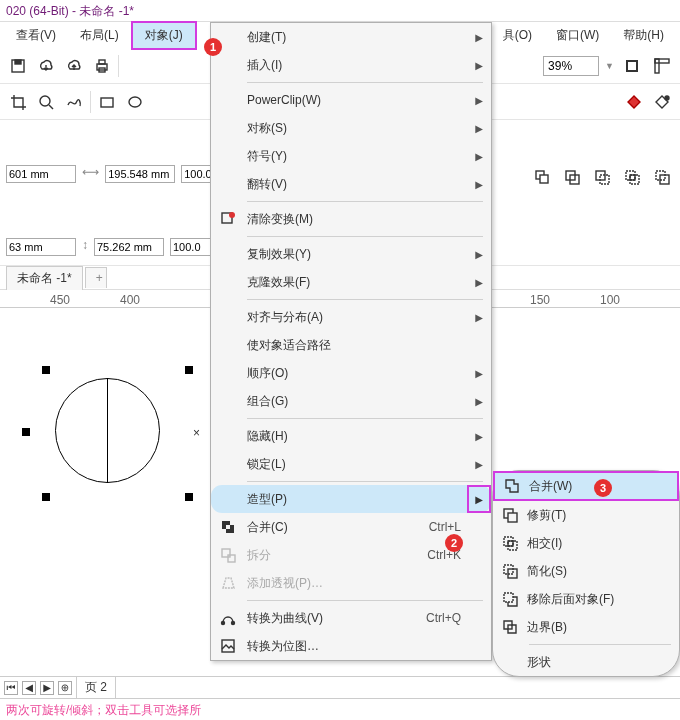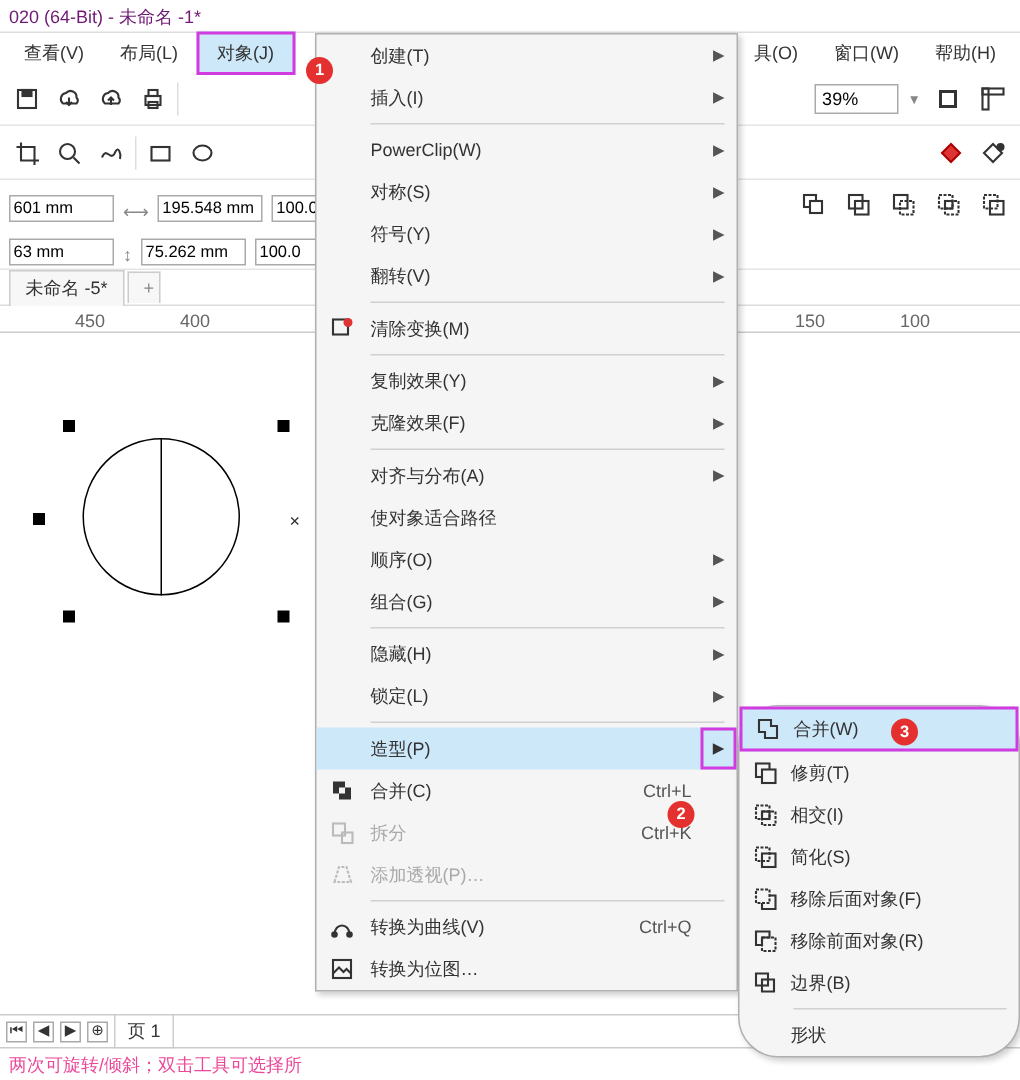--- a/index.html
+++ b/index.html
@@ -5,21 +5,21 @@
   * { box-sizing: border-box; margin: 0; padding: 0; font-family: "Microsoft YaHei", sans-serif; font-size: 12px; }
   body { background: #fff; width: 680px; height: 720px; overflow: hidden; color: #333; position: relative; }
   .titlebar { height: 22px; background: #fff; padding: 3px 6px; color: #701a75; border-bottom: 1px solid #ddd; }
   .menubar { height: 26px; background: #fff; display: flex; align-items: center; padding: 0 4px; }
   .menu-item { padding: 4px 12px; cursor: default; position: relative; }
   .menu-item.active { background: #cde8f9; border: 2px solid #d23be0; }
   .toolbar { display: flex; align-items: center; gap: 4px; padding: 4px 6px; border-bottom: 1px solid #e5e5e5; height: 36px; }
   .tool-btn { width: 24px; height: 24px; display: flex; align-items: center; justify-content: center; color: #333; }
   .zoom-box { margin-left: auto; display: flex; align-items: center; gap: 6px; }
   .zoom-box input { width: 56px; height: 20px; border: 1px solid #aaa; padding: 0 4px; }
-  .propbar { display: flex; align-items: flex-end; gap: 6px; padding: 2px 6px; height: 30px; }
+  .propbar { display: flex; align-items: flex-start; gap: 6px; padding: 2px 6px; height: 30px; margin-top: 43px; }
   .num-input { width: 70px; height: 18px; border: 1px solid #aaa; padding: 0 2px; font-size: 11px; }
   .num-input.narrow { width: 42px; }
   .tabs { display: flex; align-items: center; height: 24px; border-bottom: 1px solid #ddd; padding-left: 6px; }
   .tab { padding: 3px 10px; border: 1px solid #ccc; border-bottom: none; background: #f7f7f7; margin-right: 2px; }
   .tab.add { width: 18px; text-align: center; color: #888; }
   .ruler-h { height: 18px; background: #fff; border-bottom: 1px solid #ccc; position: relative; overflow: hidden; font-size: 9px; color: #666; }
   .ruler-h span { position: absolute; top: 3px; }
   .canvas { position: relative; height: 430px; background: #fff; }
   .sel-handle { position: absolute; width: 8px; height: 8px; background: #000; }
   .circle { position: absolute; border: 1px solid #000; border-radius: 50%; }
@@ -29,21 +29,21 @@
   .pgbtn { width: 14px; height: 14px; border: 1px solid #aaa; text-align: center; line-height: 12px; font-size: 10px; }
   .status { height: 22px; border-top: 1px solid #ccc; padding: 3px 6px; color: #ec4899; }
 
   .dropdown { position: absolute; background: #f5f5f5; border: 1px solid #b0b0b0; box-shadow: 2px 2px 4px rgba(0,0,0,.2); z-index: 100; }
   .dd-main { left: 210px; top: 22px; width: 282px; }
   .dd-item { display: flex; align-items: center; height: 28px; padding: 0 8px 0 36px; position: relative; cursor: default; }
   .dd-item .ico { position: absolute; left: 8px; width: 18px; height: 18px; display: flex; align-items: center; justify-content: center; }
   .dd-item .arrow { position: absolute; right: 8px; color: #555; font-size: 10px; }
   .dd-item .sc { position: absolute; right: 30px; color: #555; }
   .dd-item.disabled { color: #a9a9a9; }
-  .dd-item.hover { background: #cde8f9; }
+  .dd-item.hover { background: #cde8f9; border-radius: 11px; }
   .dd-item.hover .arrow-box { border: 2px solid #d23be0; position: absolute; right: 0; top: 0; bottom: 0; width: 24px; display: flex; align-items: center; justify-content: center; }
   .dd-sep { height: 1px; background: #d0d0d0; margin: 3px 8px 3px 36px; }
 
   .dd-sub { left: 492px; top: 470px; width: 188px; border-radius: 27px; }
   .dd-sub .dd-item { padding-left: 34px; }
   .dd-sub .dd-item.hover2 { background: #cde8f9; border: 2px solid #d23be0; height: 30px; }
 
   .badge { position: absolute; width: 18px; height: 18px; border-radius: 50%; background: #e53030; color: #fff; font-size: 11px; font-weight: bold; display: flex; align-items: center; justify-content: center; z-index: 200; }
   .b1 { left: 204px; top: 38px; }
   .b2 { left: 445px; top: 534px; }
@@ -193,21 +193,21 @@
     </div>
 </div>
 <div class="propbar" style="border-bottom:1px solid #e5e5e5">
   <input class="num-input" value="63 mm" style="">
   <span style="color:#888">↕</span>
   <input class="num-input" value="75.262 mm" style="">
   <input class="num-input narrow" value="100.0" style="">
 </div>
 
 <div class="tabs">
-  <div class="tab">未命名 -5*</div>
+  <div class="tab">未命名 -1*</div>
   <div class="tab add">+</div>
 </div>
 
 <div class="ruler-h">
   <span style="left:50px">450</span>
   <span style="left:120px">400</span>
   <span style="left:530px">150</span>
   <span style="left:600px">100</span>
 </div>
 
@@ -221,21 +221,21 @@
   <div class="circle" style="left:55px;top:70px;width:105px;height:105px"></div>
   <div class="vline" style="left:107px;top:70px;height:105px"></div>
 </div>
 
 <div class="footer">
   <div class="pagestrip">
     <div class="pgbtn">⏮</div>
     <div class="pgbtn">◀</div>
     <div class="pgbtn">▶</div>
     <div class="pgbtn">⊕</div>
-    <div style="padding:2px 8px;border:1px solid #ccc;background:#fff">页 1</div>
+    <div style="padding:2px 8px;border:1px solid #ccc;background:#fff">页 2</div>
   </div>
   <div class="status">两次可旋转/倾斜；双击工具可选择所</div>
 </div>
 
 <div class="dropdown dd-main">
   <div class="dd-item">
       <span>创建(T)</span>
       <span class="arrow">▶</span>
     </div>
   <div class="dd-item">
@@ -404,29 +404,20 @@
         <svg>
           <rect x="3" y="3" width="9" height="9" stroke-dasharray="2 1"></rect>
           <path d="M7 12v4h9V7h-4"></path>
         </svg>
       </span>
       <span>移除后面对象(F)</span>
     </div>
   <div class="dd-item">
       <span class="ico">
         <svg>
-          <path d="M3 3h9v4h-5v5H3z"></path>
-          <rect x="7" y="7" width="9" height="9" stroke-dasharray="2 1"></rect>
-        </svg>
-      </span>
-      <span>移除前面对象(R)</span>
-    </div>
-  <div class="dd-item">
-      <span class="ico">
-        <svg>
           <path d="M3 3h8v4h4v8H7v-4H3z"></path>
           <rect x="7" y="7" width="4" height="4"></rect>
         </svg>
       </span>
       <span>边界(B)</span>
     </div>
   <div class="dd-sep"></div>
   <div class="dd-item">
       <span>形状</span>
     </div>

